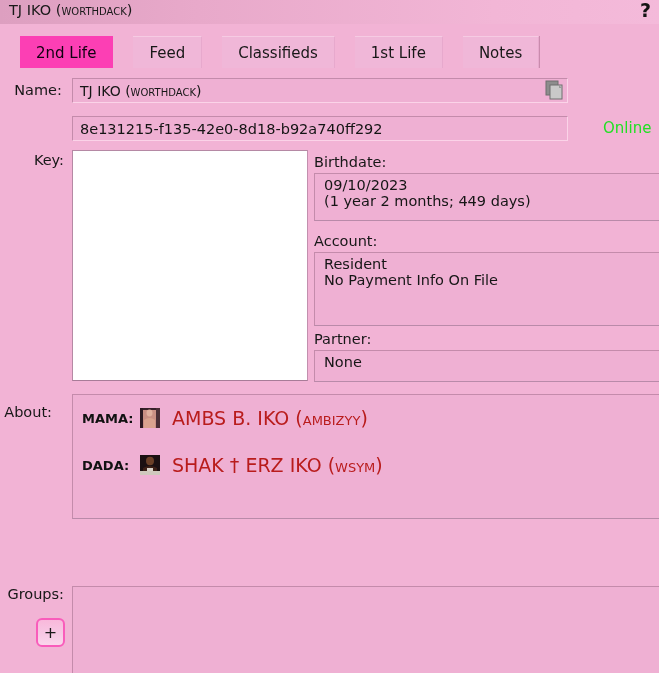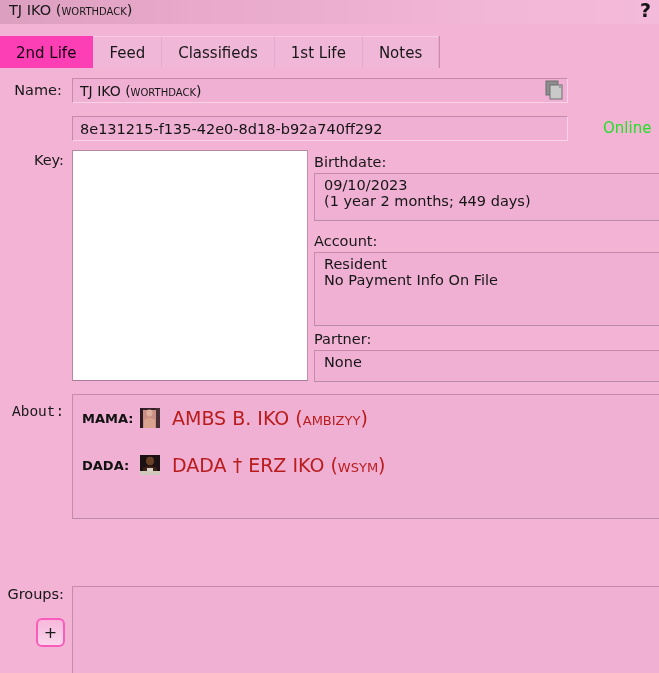--- a/index.html
+++ b/index.html
@@ -60,20 +60,21 @@
     justify-content: center;
     padding: 0 16px;
     font-size: 15px;
     color: #181818;
     background: #f0b7d8;
     border-right: 1px solid #e7a9cd;
     border-top: 1px solid #f6cbe3;
     cursor: pointer;
     white-space: nowrap;
     box-sizing: border-box;
+    margin-left: 20px;
   }
   .tab:first-child { border-left: none; }
   .tab.active {
     background: #fc3fb4;
     border-top: 1px solid #fc3fb4;
     border-right: 1px solid #fc3fb4;
     color: #100010;
   }
   #tab-end {
     width: 1px;
@@ -181,21 +182,21 @@
   }
 
   #birthdate-label { left: 314px; top: 86px; }
   #birthdate-box   { left: 314px; top: 105px; width: 352px; height: 48px; padding-top: 3px; }
   #account-label   { left: 314px; top: 165px; }
   #account-box     { left: 314px; top: 184px; width: 352px; height: 74px; padding-top: 3px; }
   #partner-label   { left: 314px; top: 263px; }
   #partner-box     { left: 314px; top: 282px; width: 352px; height: 32px; padding-top: 3px; }
 
   
-  #about-label { left: 12px; top: 336px; width: 52px; font-family: Liberation Mono, monospace; }
+  #about-label { left: 0; top: 336px; width: 52px; }
   #about-box {
     position: absolute;
     left: 72px; top: 326px;
     width: 594px; height: 125px;
     background: #efb0d3;
     border-top: 1px solid #c48bab;
     border-left: 1px solid #c48bab;
     border-bottom: 1px solid #b98aa9;
     box-sizing: border-box;
     overflow: hidden;
@@ -336,21 +337,21 @@
       <span class="about-role">DADA:</span>
       <span class="about-thumb">
         <svg width="20" height="20" viewBox="0 0 20 20" xmlns="http://www.w3.org/2000/svg">
           <rect width="20" height="20" fill="#1b1012"></rect>
           <ellipse cx="10" cy="6" rx="4" ry="4.2" fill="#6b4028"></ellipse>
           <path d="M3 20 L3 13 Q10 9 17 13 L17 20 Z" fill="#3d2118"></path>
           <rect x="7" y="13" width="6" height="7" fill="#d8d2c8"></rect>
           <rect x="0" y="16" width="20" height="4" fill="#cfc8bd"></rect>
         </svg>
       </span>
-      <span class="about-name">DADA † ERZ IKO (wsym)</span>
+      <span class="about-name">SHAK † ERZ IKO (wsym)</span>
     </div>
   </div>
 
   <div class="field-label" id="groups-label">Groups:</div>
   <div id="groups-box"></div>
   <div id="add-group-button">+</div>
 
 </div>
 
 </body></html>

